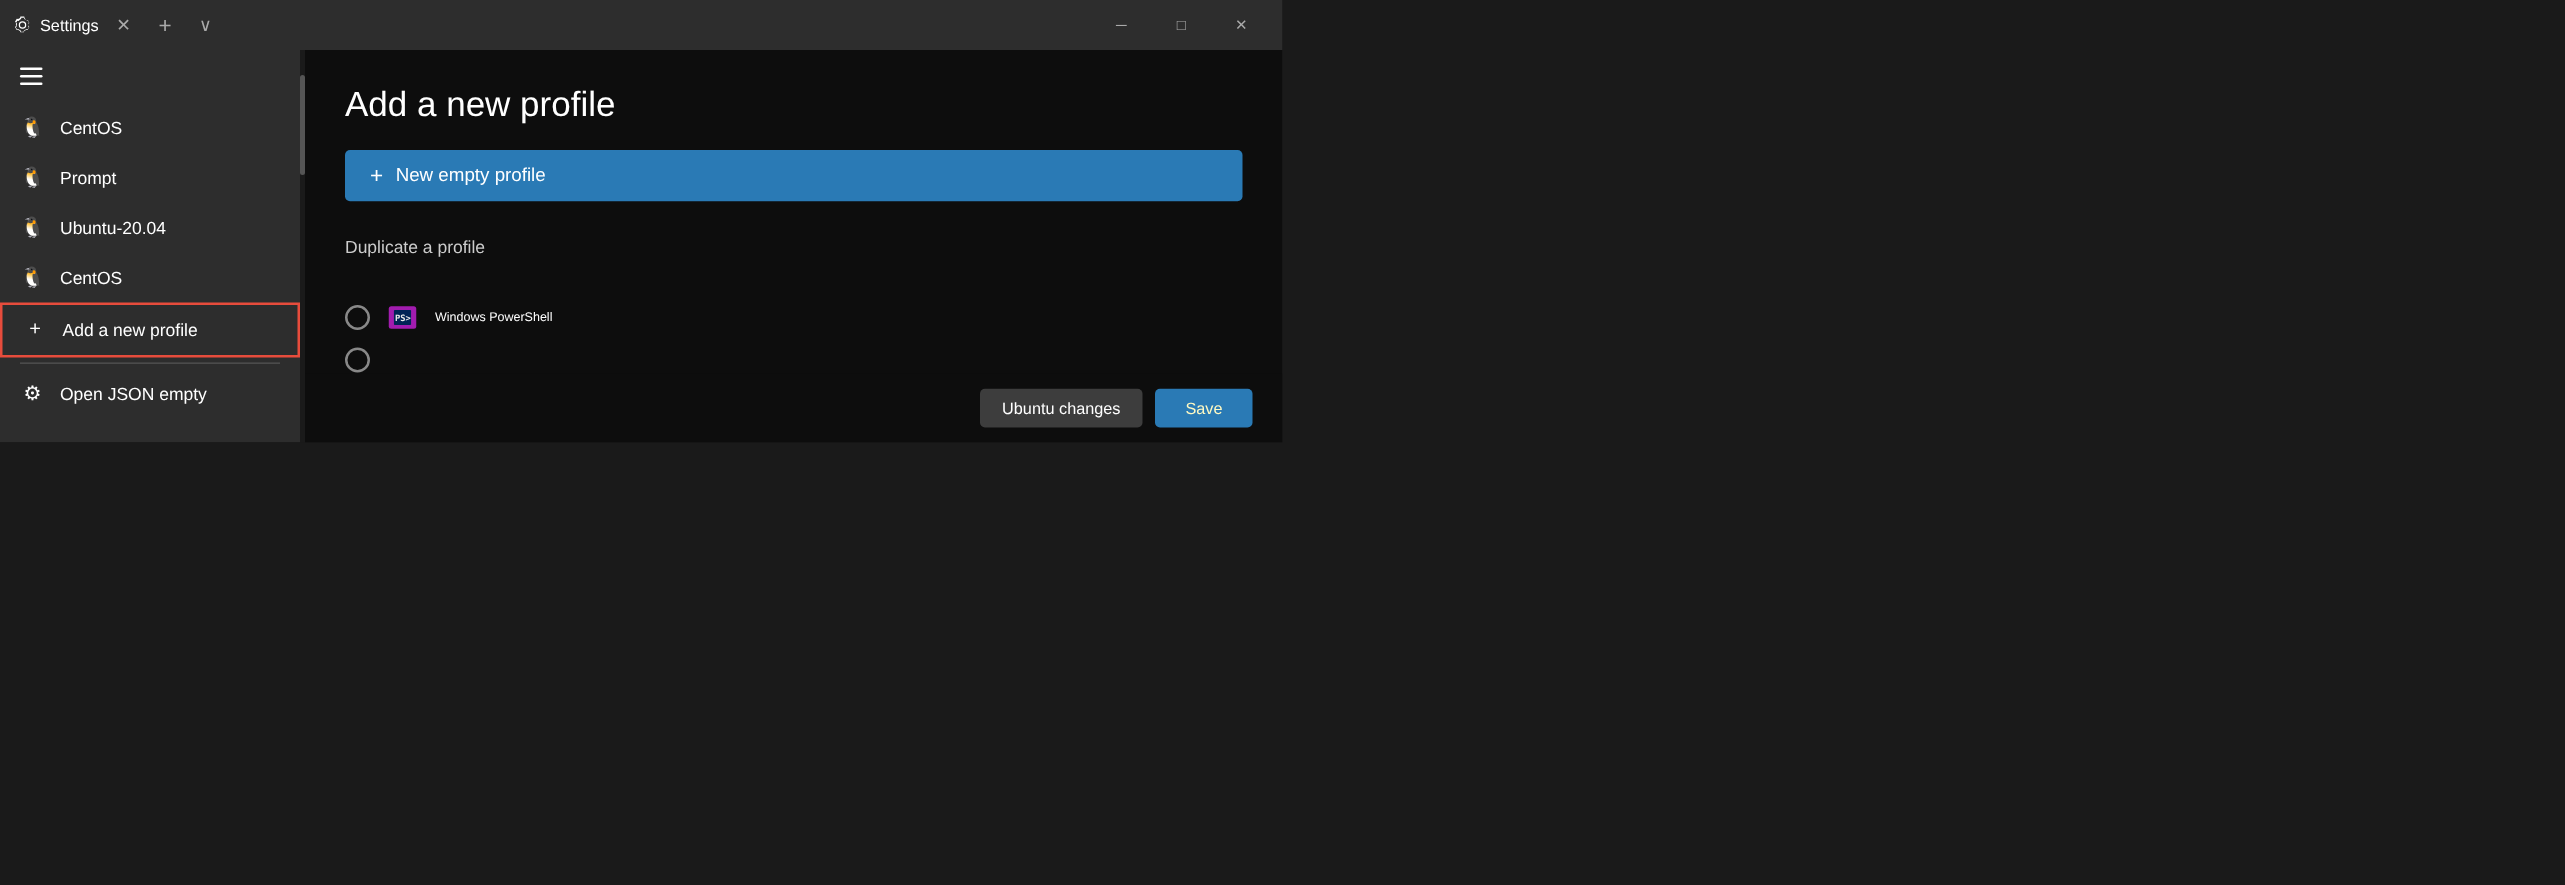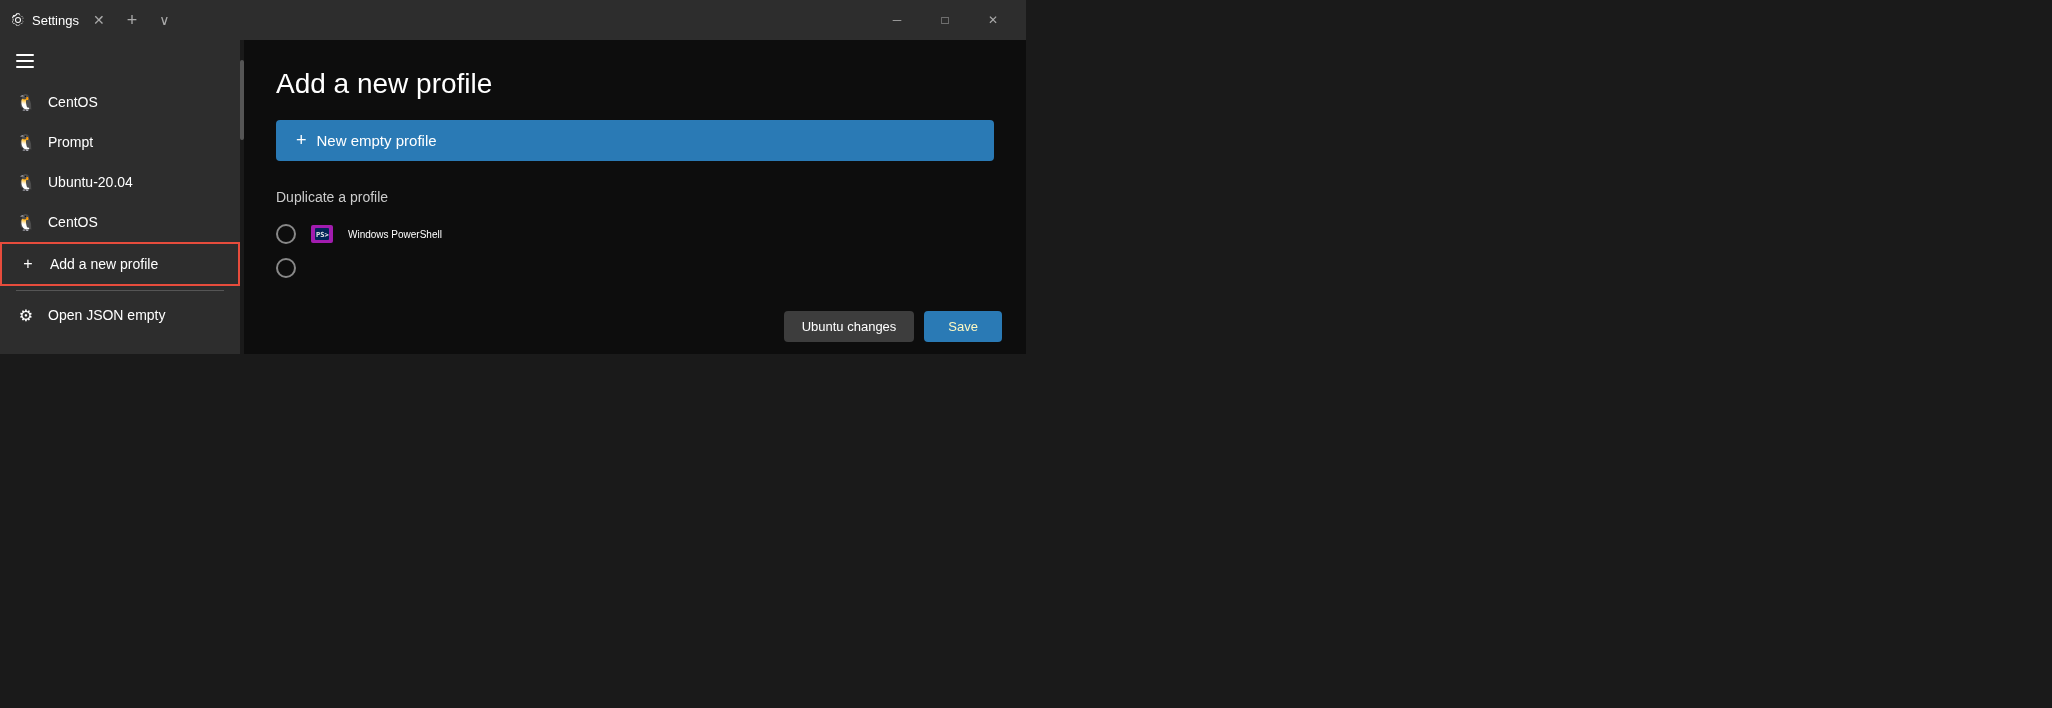--- a/index.html
+++ b/index.html
@@ -199,21 +199,21 @@
       font-family: 'Segoe UI', sans-serif;
     }
     .new-profile-btn .plus-icon {
       font-size: 18px;
       font-weight: 300;
     }
 
     .duplicate-label {
       font-size: 14px;
       color: #cccccc;
-      margin-bottom: 11px;
+      margin-bottom: 31px;
     }
 
     .profile-option {
       display: flex;
       align-items: center;
       gap: 14px;
       padding: 8px 0;
       cursor: pointer;
     }
     .radio-circle {

